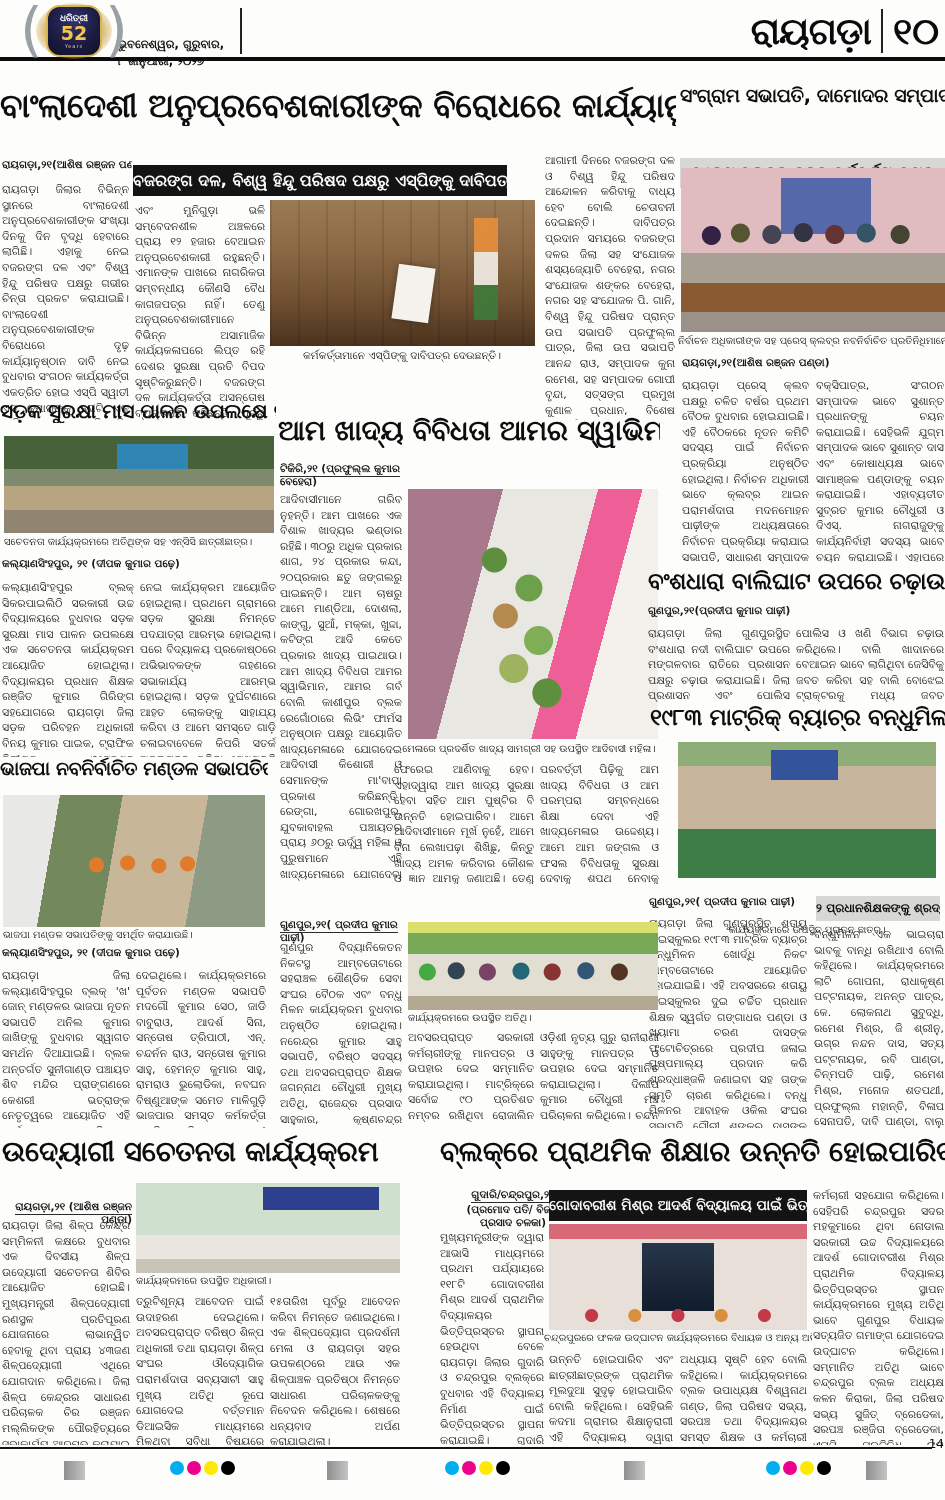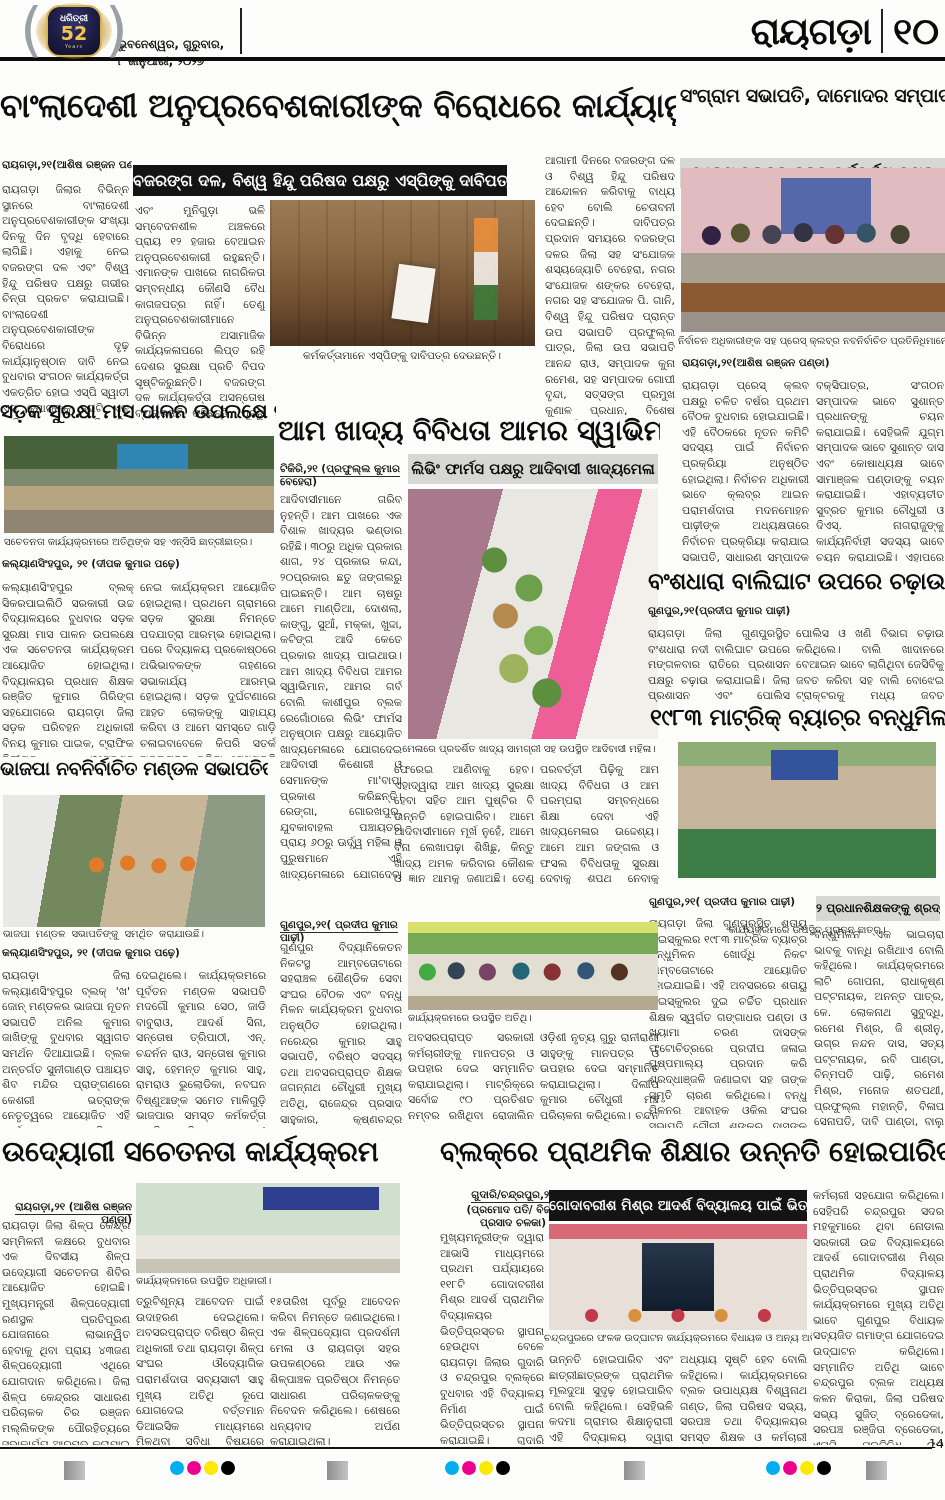--- a/index.html
+++ b/index.html
@@ -130,21 +130,20 @@
 
   <div class="hl" style="left:0;top:399px;width:276px;font-size:20px;">ସଡ଼କ ସୁରକ୍ଷା ମାସ ପାଳନ ଉପଲକ୍ଷେ ସଚେତନତା</div>
   <div class="photo ph-ncc" style="left:4px;top:436px;width:270px;height:97px;"></div>
   <div class="cap" style="left:4px;top:536px;width:270px;font-size:10px;">ସଚେତନତା କାର୍ଯ୍ୟକ୍ରମରେ ଅତିଥିଙ୍କ ସହ ଏନ୍‌ସିସି ଛାତ୍ରୀଛାତ୍ର।</div>
   <div class="dl" style="left:2px;top:557px;width:274px;"><span>କଲ୍ୟାଣସିଂହପୁର, ୨୧ (ଦୀପକ କୁମାର ପଢ଼େ)</span></div>
   <div class="col" style="left:2px;top:580px;width:132px;height:177px;">କଲ୍ୟାଣସିଂହପୁର ବ୍ଲକ୍ ସିକରପାଇଲିଠି ସରକାରୀ ଉଚ୍ଚ ବିଦ୍ୟାଳୟରେ ବୁଧବାର ସଡ଼କ ସୁରକ୍ଷା ମାସ ପାଳନ ଉପଲକ୍ଷେ ଏକ ସଚେତନତା କାର୍ଯ୍ୟକ୍ରମ ଆୟୋଜିତ ହୋଇଥିଲା। ବିଦ୍ୟାଳୟର ପ୍ରଧାନ ଶିକ୍ଷକ ରଞ୍ଜିତ କୁମାର ଗିରିଙ୍ଗ ସହଯୋଗରେ ରାୟଗଡ଼ା ଜିଲା ସଡ଼କ ପରିବହନ ଅଧିକାରୀ ବିନୟ କୁମାର ପାଇକ, ଟ୍ରାଫିକ ନିରୀକ୍ଷକ ଓସେକ୍ଶନ ଭରାଣଗଡ଼ିଆ ଏବଂ ସଡ଼କ ସୁରକ୍ଷା ବିଭାଗର ଅନ୍ୟାନ୍ୟ କର୍ମଚାରୀଙ୍କ ସମେତ ବିଦ୍ୟାଳୟର ସମସ୍ତ କର୍ମଚାରୀ, ଶିକ୍ଷାର୍ଥୀ ଓ ଅଭିଭାବକଙ୍କୁ</div>
   <div class="col" style="left:140px;top:580px;width:136px;height:177px;">ନେଇ କାର୍ଯ୍ୟକ୍ରମ ଆୟୋଜିତ ହୋଇଥିଲା। ପ୍ରଥମେ ଗ୍ରାମରେ ସଡ଼କ ସୁରକ୍ଷା ନିମନ୍ତେ ପଦଯାତ୍ରା ଆରମ୍ଭ ହୋଇଥିଲା। ପରେ ବିଦ୍ୟାଳୟ ପ୍ରକୋଷ୍ଠରେ ଅଭିଭାବକଙ୍କ ଗହଣରେ ସଭାକାର୍ଯ୍ୟ ଆରମ୍ଭ ହୋଇଥିଲା। ସଡ଼କ ଦୁର୍ଘଟଣାରେ ଆହତ ଲୋକଙ୍କୁ ସାହାଯ୍ୟ କରିବା ଓ ଆମେ ସମସ୍ତେ ଗାଡ଼ି ଚଳାଇବାବେଳେ କିପରି ସତର୍କ ଅବଲମ୍ବନ କରିବା ସେଥିପ୍ରତି ଧ୍ୟାନ ଦେବା ଆବଶ୍ୟକ ବୋଲି ପରାମର୍ଶ ଦେଇଥିଲେ। ବିଦ୍ୟାଳୟର ଭାରପ୍ରାପ୍ତ ଜୁନିୟର ରେଡ୍ କ୍ରସ୍ ଶିକ୍ଷକ ତାପସ କୁମାର ଦଳାଇ ସଚେତନତା ବାର୍ତ୍ତା ଦେଇଥିଲେ।</div>
 
   <div class="hl" style="left:278px;top:414px;width:382px;font-size:28px;">ଆମ ଖାଦ୍ୟ ବିବିଧତା ଆମର ସ୍ୱାଭିମାନ</div>
   <div class="dl" style="left:280px;top:462px;width:124px;white-space:normal;"><span>ଟିକିରି,୨୧ (ପ୍ରଫୁଲ୍ଲ କୁମାର ବେହେରା)</span></div>
-  <div class="box-g" style="left:408px;top:454px;width:250px;height:30px;font-size:15px;line-height:30px;">ଲିଭିଂ ଫାର୍ମସ ପକ୍ଷରୁ ଆଦିବାସୀ ଖାଦ୍ୟମେଳା</div>
   <div class="col" style="left:280px;top:492px;width:122px;height:390px;">ଆଦିବାସୀମାନେ ଗରିବ ନୁହନ୍ତି। ଆମ ପାଖରେ ଏକ ବିଶାଳ ଖାଦ୍ୟର ଭଣ୍ଡାର ରହିଛି। ୩୦ରୁ ଅଧିକ ପ୍ରକାର ଶାଗ, ୨୪ ପ୍ରକାର କନ୍ଦା, ୨୦ପ୍ରକାର ଛତୁ ଜଙ୍ଗଲରୁ ପାଇଛନ୍ତି। ଆମ ଚାଷରୁ ଆମେ ମାଣ୍ଡିଆ, ଦୋଶଲା, କାଙ୍ଗୁ, ସୁଆଁ, ମକ୍କା, ଖୁଦ୍ଦା, କଟିଙ୍ଗ ଆଦି କେତେ ପ୍ରକାର ଖାଦ୍ୟ ପାଇଥାଉ। ଆମ ଖାଦ୍ୟ ବିବିଧତା ଆମର ସ୍ୱାଭିମାନ, ଆମର ଗର୍ବ ବୋଲି କାଶୀପୁର ବ୍ଲକ ରେଗୋଁଠାରେ ଲିଭିଂ ଫାର୍ମସ ଅନୁଷ୍ଠାନ ପକ୍ଷରୁ ଆୟୋଜିତ ଖାଦ୍ୟମେଳାରେ ଯୋଗଦେଇ ଆଦିବାସୀ କିଶୋରୀ ଓ ସେମାନଙ୍କ ମା'ବାପା ପ୍ରକାଶ କରିଛନ୍ତି। ରେଙ୍ଗା, ଗୋରଖପୁର, ଯୁବକାବାହଲ ପଞ୍ଚାୟତର ପ୍ରାୟ ୬୦ରୁ ଊର୍ଦ୍ଧ୍ୱ ମହିଳା ଓ ପୁରୁଷମାନେ ଏହି ଖାଦ୍ୟମେଳାରେ ଯୋଗଦେବା ସହିତ ୧୫୦ରୁ ଅଧିକ ପ୍ରକାର ପାରମ୍ପରିକ ଖାଦ୍ୟ ପ୍ରଦର୍ଶନ କରିଥିଲେ। ଲିଭିଂ ଫାର୍ମସ ଅନୁଷ୍ଠାନର ବ୍ଲକ୍ ସଂଯୋଜକ କୁମାର ନାୟକ ଖାଦ୍ୟମେଳାକୁ ସଂଯୋଜନା କରିଥିବା ବେଳେ ଅନୁଷ୍ଠାନର ଜଗନ୍ନାଥ ମାଝୀ, ଶାଣୀ ପାତ୍ର ଓ ଚଞ୍ଚଳା ନାୟକ ଆଦି ଏହି କାର୍ଯ୍ୟକ୍ରମକୁ ସହଯୋଗ କରିଥିଲେ। ରେଙ୍ଗା ଗ୍ରାମର ଭଲ୍ଲା ଝୋଡ଼ିଆ ଓ ଲବ ନାୟକ ନିଜ ବକ୍ତବ୍ୟରେ କହିଥିଲେ, ଆମ ଅଞ୍ଚଳର ଖାଦ୍ୟ ବିବିଧତାକୁ ଆମକୁ ରକ୍ଷା କରିବାକୁ ହେବ। ଏବେ ଆମର ହୁଡ଼ିଯାଇଥିବା ବିହନକୁ ଆମକୁ</div>
   <div class="photo ph-food" style="left:408px;top:489px;width:250px;height:250px;"></div>
   <div class="cap c" style="left:398px;top:743px;width:262px;font-size:10px;">ମେଳାରେ ପ୍ରଦର୍ଶିତ ଖାଦ୍ୟ ସାମଗ୍ରୀ ସହ ଉପସ୍ଥିତ ଆଦିବାସୀ ମହିଳା।</div>
   <div class="col" style="left:394px;top:762px;width:140px;height:122px;">ଫେରେଇ ଆଣିବାକୁ ହେବ। ଏହାଦ୍ୱାରା ଆମ ଖାଦ୍ୟ ସୁରକ୍ଷା ହେବା ସହିତ ଆମ ପୁଷ୍ଟିର ବି ଉନ୍ନତି ହୋଇପାରିବ। ଆମେ ଆଦିବାସୀମାନେ ମୂର୍ଖ ନୁହେଁ, ଆମେ ବିନା ଲେଖାପଢ଼ା ଶିଖିଛୁ, କିନ୍ତୁ ଖାଦ୍ୟ ଅମଳ କରିବାର କୌଶଳ ଓ ଜ୍ଞାନ ଆମକୁ ଜଣାଅଛି। ତେଣୁ ଆମେ ଗରିବ ନୋହୁଁ କି ଅଶିକ୍ଷିତ ବି ନୁହେଁ ବୋଲି ଆଦିବାସୀମାନେ କହିଛନ୍ତି। ଆମ</div>
   <div class="col" style="left:540px;top:762px;width:119px;height:122px;">ପରବର୍ତ୍ତୀ ପିଢ଼ିକୁ ଆମ ଖାଦ୍ୟ ବିବିଧତା ଓ ଆମ ପରମ୍ପରା ସମ୍ବନ୍ଧରେ ଶିକ୍ଷା ଦେବା ଏହି ଖାଦ୍ୟମେଳାର ଉଦ୍ଦେଶ୍ୟ। ଆମେ ଆମ ଜଙ୍ଗଲ ଓ ଫସଲ ବିବିଧତାକୁ ସୁରକ୍ଷା ଦେବାକୁ ଶପଥ ନେବାକୁ ହେବ। ଏହିପରି ଭାବେ ହିଁ ଆମ ଖାଦ୍ୟ ସୁରକ୍ଷା ନିଶ୍ଚିତ ହୋଇପାରିବ ବୋଲି ଆଦିବାସୀ ମହିଳାମାନେ ଖାଦ୍ୟମେଳାରେ ପ୍ରକାଶ କରିଥିଲେ।</div>
 
   <div class="hl" style="left:648px;top:568px;width:297px;font-size:23px;">ବଂଶଧାରା ବାଲିଘାଟ ଉପରେ ଚଢ଼ାଉ</div>
   <div class="dl" style="left:648px;top:604px;width:180px;"><span>ଗୁଣପୁର,୨୧(ପ୍ରଦୀପ କୁମାର ପାଢ଼ୀ)</span></div>
   <div class="col" style="left:648px;top:626px;width:142px;height:76px;">ରାୟଗଡ଼ା ଜିଲା ଗୁଣପୁରସ୍ଥିତ ବଂଶଧାରା ନଦୀ ବାଲିଘାଟ ଉପରେ ମଙ୍ଗଳବାର ରାତିରେ ପ୍ରଶାସନ ପକ୍ଷରୁ ଚଢ଼ାଉ କରାଯାଇଛି। ଜିଲା ପ୍ରଶାସନ ଏବଂ ପୋଲିସ ନିର୍ଦ୍ଦେଶକ୍ରମେ ଗୁଣପୁର</div>
   <div class="col" style="left:796px;top:626px;width:148px;height:76px;">ପୋଲିସ ଓ ଖଣି ବିଭାଗ ଚଢ଼ାଉ କରିଥିଲେ। ବାଲି ଖାଦାନରେ ବେଆଇନ ଭାବେ ଲାଗିଥିବା ଜେସିବିକୁ ଜବତ କରିବା ସହ ବାଲି ବୋଝେଇ ଟ୍ରାକ୍ଟରକୁ ମଧ୍ୟ ଜବତ କରାଯାଇଛି। ଏ ନେଇ ପୋଲିସ ପକ୍ଷରୁ ମାମଲା ରୁଜୁ ହୋଇଥିବା ଜଣାପଡ଼ିଛି ।</div>
@@ -159,21 +158,21 @@
 
   <div class="dl" style="left:280px;top:918px;width:125px;white-space:normal;"><span>ଗୁଣପୁର,୨୧( ପ୍ରଦୀପ କୁମାର ପାଢ଼ୀ)</span></div>
   <div class="col" style="left:280px;top:940px;width:122px;height:185px;">ଗୁଣପୁର ବିଦ୍ୟାନିକେତନ ନିକଟସ୍ଥ ଆମ୍ବତୋଟାରେ ସହରାଞ୍ଚଳ ଶୌଣ୍ଡିକ ସେବା ସଂଘର ବୈଠକ ଏବଂ ବନ୍ଧୁ ମିଳନ କାର୍ଯ୍ୟକ୍ରମ ବୁଧବାର ଅନୁଷ୍ଠିତ ହୋଇଥିଲା। ନରେନ୍ଦ୍ର କୁମାର ସାହୁ ସଭାପତି, ବରିଷ୍ଠ ସଦସ୍ୟ ତଥା ଅବସରପ୍ରାପ୍ତ ଶିକ୍ଷକ ଜଗନ୍ନାଥ ଚୌଧୁରୀ ମୁଖ୍ୟ ଅତିଥି, ରାଜେନ୍ଦ୍ର ପ୍ରସାଦ ସାହୁକାର, କୃଷ୍ଣଚନ୍ଦ୍ର ସେନାପତି ଓ ବିଶ୍ୱନାଥ ସାହୁ ସମ୍ମାନିତ ଅତିଥି ରୂପେ ଅଂଶଗ୍ରହଣ ଥିଲେ। ସଂଘ ତରଫରୁ ପ୍ରବନ୍ଧ ଲିଖନ,ସାଧାରଣ ଜ୍ଞାନ,ସଙ୍ଗୀତ ଚୌଦି ଓ ନୃତ୍ୟ ପ୍ରତିଯୋଗିତା ହୋଇଥିଲା। କୃତୀ ପ୍ରତିଯୋଗୀଙ୍କୁ ଟ୍ରଫି ଓ ପ୍ରମାଣପତ୍ର ପ୍ରଦାନ କରାଯାଇଥିଲା। ଶୌଣ୍ଡିକ ଜାତିର</div>
   <div class="photo ph-sh" style="left:408px;top:922px;width:250px;height:88px;"></div>
   <div class="cap" style="left:408px;top:1012px;width:250px;font-size:10px;">କାର୍ଯ୍ୟକ୍ରମରେ ଉପସ୍ଥିତ ଅତିଥି।</div>
   <div class="col" style="left:408px;top:1030px;width:126px;height:95px;">ଅବସରପ୍ରାପ୍ତ ସରକାରୀ କର୍ମଚାରୀଙ୍କୁ ମାନପତ୍ର ଓ ଉପହାର ଦେଇ ସମ୍ମାନିତ କରାଯାଇଥିଲା। ମାଟ୍ରିକ୍‌ରେ ସର୍ବୋଚ୍ଚ ୯୦ ପ୍ରତିଶତ ନମ୍ବର ରଖିଥିବା ରୋଜାଲିନ ନେମାଳିଘୁରୀ, ଜାତୀୟ ସ୍ତରରେ କରାଟେ ପ୍ରତିଯୋଗିତାରେ ବ୍ରୋଞ୍ଜ ପଦକ ହାସଲ କରିଥିବା ହର୍ଷିତା ଚୌଧୁରୀ ତଥା</div>
   <div class="col" style="left:540px;top:1030px;width:119px;height:95px;">ଓଡ଼ିଶୀ ନୃତ୍ୟ ଗୁରୁ ରାନୀରାଣୀ ସାହୁଙ୍କୁ ମାନପତ୍ର ଓ ଉପହାର ଦେଇ ସମ୍ମାନିତ କରାଯାଇଥିଲା। ଦିଲୀପ କୁମାର ଚୌଧୁରୀ ମଞ୍ଚ ପରିଚାଳନା କରିଥିଲେ। ଚନ୍ଦନ କୁମାର ସୁନାମୁଦି ସାଂସ୍କୃତିକ କାର୍ଯ୍ୟକ୍ରମ ପରିଚାଳନା କରିଥିଲେ। ରାଜେନ୍ଦ୍ର ପ୍ରସାଦ ସାହୁକାର ଧନ୍ୟବାଦ ଅର୍ପଣ କରିଥିଲେ।</div>
 
   <div class="hl" style="left:0;top:757px;width:268px;font-size:19px;">ଭାଜପା ନବନିର୍ବାଚିତ ମଣ୍ଡଳ ସଭାପତିଙ୍କୁ ସ୍ୱାଗତ ସମ୍ବର୍ଦ୍ଧନା</div>
   <div class="photo ph-bjp" style="left:3px;top:795px;width:262px;height:132px;"></div>
-  <div class="cap" style="left:3px;top:929px;width:262px;font-size:10px;font-family:Liberation Mono, monospace;">ଭାଜପା ମଣ୍ଡଳ ସଭାପତିଙ୍କୁ ସମର୍ଥିତ କରାଯାଉଛି।</div>
+  <div class="cap" style="left:3px;top:929px;width:262px;font-size:10px;">ଭାଜପା ମଣ୍ଡଳ ସଭାପତିଙ୍କୁ ସମର୍ଥିତ କରାଯାଉଛି।</div>
   <div class="dl" style="left:2px;top:946px;width:266px;"><span>କଲ୍ୟାଣସିଂହପୁର, ୨୧ (ଦୀପକ କୁମାର ପଢ଼େ)</span></div>
   <div class="col" style="left:2px;top:968px;width:128px;height:160px;">ରାୟଗଡ଼ା ଜିଲା କଲ୍ୟାଣସିଂହପୁର ବ୍ଲକ୍ 'ଖ' ଜୋନ୍ ମଣ୍ଡଳର ଭାଜପା ନୂତନ ସଭାପତି ଅନିଲ କୁମାର ଜାଖିଙ୍କୁ ବୁଧବାର ସ୍ୱାଗତ ସମର୍ଥନ ଦିଆଯାଇଛି। ବ୍ଲକ ଅନ୍ତର୍ଗତ ସୁନୀଗାଣ୍ଡ ପଞ୍ଚାୟତ ଶିବ ମନ୍ଦିର ପ୍ରାଙ୍ଗଣରେ କେଶରୀ ଭତ୍ରାଙ୍କ ନେତୃତ୍ୱରେ ଆୟୋଜିତ ଏହି କାର୍ଯ୍ୟକ୍ରମରେ ଅନିଲଙ୍କୁ ଶିକରପାଇ ମଣ୍ଡଳ ସଭାପତି ଭାବେ ଦାୟିତ୍ୱ ମିଳିଥିବାରୁ ସମ୍ମାନ ପ୍ରଦାନ କରାଯାଇଥିଲା। ସଭାରେ ୬ଟି ପଞ୍ଚାୟତର ଭାଜପା କାର୍ଯ୍ୟକର୍ତ୍ତା ଯୋଗ</div>
   <div class="col" style="left:136px;top:968px;width:130px;height:160px;">ଦେଇଥିଲେ। କାର୍ଯ୍ୟକ୍ରମରେ ପୂର୍ବତନ ମଣ୍ଡଳ ସଭାପତି ମଦଗୌ କୁମାର ସେଠ, ଜାଡି ବାବୁରାଓ, ଆଦର୍ଶ ସିନା, ସନ୍ତୋଷ ତ୍ରିପାଠୀ, ଏନ୍. ଚନ୍ଦର୍ନନ ରାଓ, ସନ୍ତୋଷ କୁମାର ସାହୁ, ହେମନ୍ତ କୁମାର ସାହୁ, ରାମରାଓ ଭୁଲୋଡିକା, ନବଘନ ବିଷ୍ଣୁଆଙ୍କ ସମେତ ମାଳିଗୁଡ଼ି ଭାଜପାର ସମସ୍ତ କର୍ମକର୍ତ୍ତା ଉପସ୍ଥିତ ରହିଥିଲେ। ଆଗାମୀ ଦିନରେ ଦଳୀୟ ସଂଗଠନକୁ କିପରି ଆହୁରି ଶକ୍ତିଶାଳୀ କରିବା ଓ ଆଗାମୀ ରାଜନୈତିକ କାର୍ଯ୍ୟକ୍ରମ ନେଇ ଆଲୋଚନା କରାଯାଇଥିଲା। ଏଥିରେ ୨ଶହରୁ ଅଧିକ କାର୍ଯ୍ୟକର୍ତ୍ତା ଉପସ୍ଥିତ ରହିଥିଲେ।</div>
 
   <div class="hl" style="left:2px;top:1135px;width:420px;font-size:28px;">ଉଦ୍ୟୋଗୀ ସଚେତନତା କାର୍ଯ୍ୟକ୍ରମ</div>
   <div class="dl" style="left:2px;top:1200px;width:130px;white-space:normal;text-align:right;"><span>ରାୟଗଡ଼ା,୨୧ (ଆଶିଷ ରଞ୍ଜନ ପଣ୍ଡା)</span></div>
   <div class="col" style="left:2px;top:1218px;width:128px;height:227px;">ରାୟଗଡ଼ା ଜିଲା ଶିଳ୍ପ କେନ୍ଦ୍ର ସମ୍ମିଳନୀ କକ୍ଷରେ ବୁଧବାର ଏକ ଦିବସୀୟ ଶିଳ୍ପ ଉଦ୍ୟୋଗୀ ସଚେତନତା ଶିବିର ଆୟୋଜିତ ହୋଇଛି। ମୁଖ୍ୟମନ୍ତ୍ରୀ ଶିଳ୍ପଦ୍ୟୋଗୀ ରଣସ୍ଥଳ ପ୍ରତିପୂରଣ ଯୋଜନାରେ ଲାଭାନ୍ୱିତ ହେବାକୁ ଥିବା ପ୍ରାୟ ୪୩ଜଣ ଶିଳ୍ପଦ୍ୟୋଗୀ ଏଥିରେ ଯୋଗଦାନ କରିଥିଲେ। ଜିଲା ଶିଳ୍ପ କେନ୍ଦ୍ରର ସାଧାରଣ ପରିଚାଳକ ଚିର ରଞ୍ଜନ ମଲ୍ଲିକଙ୍କ ପୌରହିତ୍ୟରେ ସଭାକାର୍ଯ୍ୟ ଆରମ୍ଭ କରାଯାଇ ଯୋଜନା ସମ୍ବନ୍ଧରେ ବିଶେଷ ଭାବେ ଆଲୋଚନା କରାଯାଇଥିଲା।</div>
   <div class="photo ph-ud" style="left:136px;top:1183px;width:264px;height:90px;"></div>
   <div class="cap" style="left:136px;top:1275px;width:264px;font-size:10px;">କାର୍ଯ୍ୟକ୍ରମରେ ଉପସ୍ଥିତ ଅଧିକାରୀ।</div>
   <div class="col" style="left:136px;top:1294px;width:128px;height:151px;">ତ୍ରୁଟିଶୂନ୍ୟ ଆବେଦନ ପାଇଁ ଉଦାହରଣ ଦେଇଥିଲେ। ଅବସରପ୍ରାପ୍ତ ବରିଷ୍ଠ ଶିଳ୍ପ ଅଧିକାରୀ ତଥା ରାୟଗଡ଼ା ଶିଳ୍ପ ସଂଘର ଔଦ୍ୟୋଗିକ ପରାମର୍ଶଦାତା ସବ୍ୟସାଚୀ ସାହୁ ମୁଖ୍ୟ ଅତିଥି ରୂପେ ଯୋଗଦେଇ ବର୍ତ୍ତମାନ ଡିଆଇସିକ ମାଧ୍ୟମରେ ମିଳୁଥିବା ସୁବିଧା ବିଷୟରେ ସୂଚନା ଦେଇଥିଲେ।</div>

